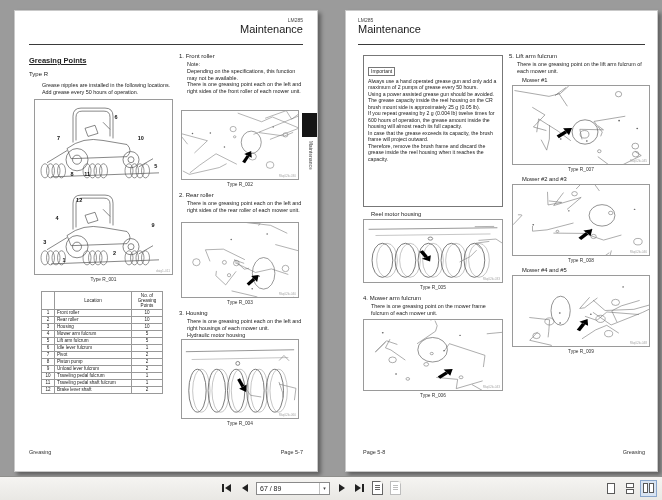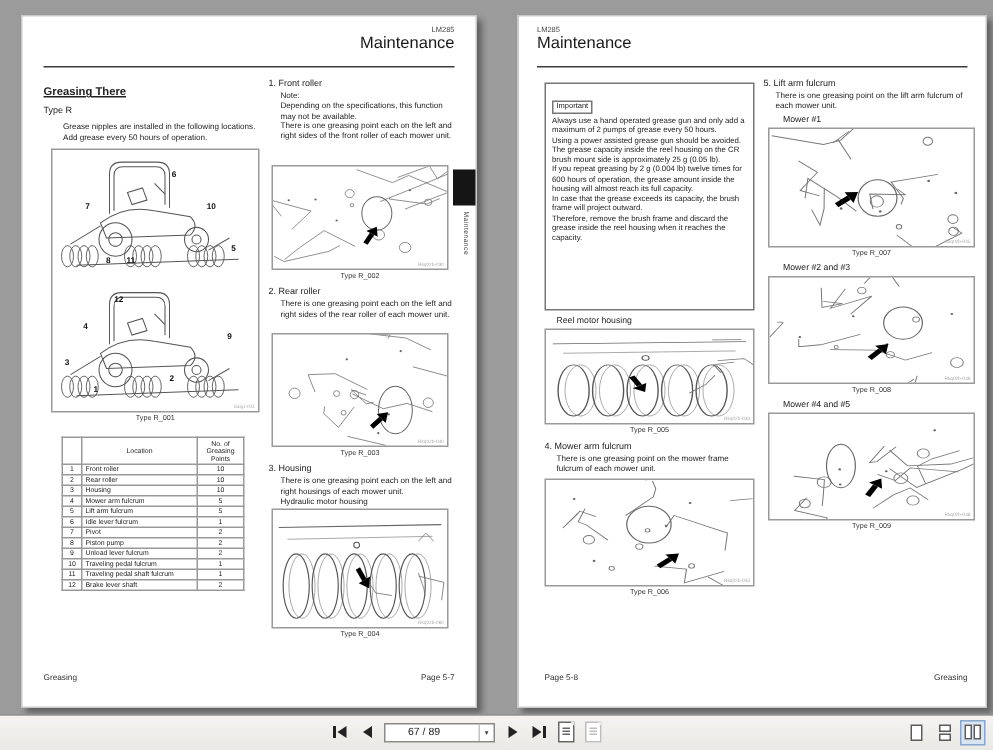--- a/index.html
+++ b/index.html
@@ -37,21 +37,21 @@
   .sublbl{font-size:5.8px;}
   
   #toolbar{position:absolute;left:0;right:0;bottom:0;height:23px;
     background:linear-gradient(#f5f4f2,#e9e8e4);border-top:1px solid #8f8f8c;}
   .tb-group{position:absolute;top:0;height:22px;display:flex;align-items:center;gap:5px;}
   .tb-btn{width:13px;height:14px;display:flex;align-items:center;justify-content:center;gap:1px;cursor:pointer;}
   .tri-l{width:0;height:0;border-top:4px solid transparent;border-bottom:4px solid transparent;border-right:6px solid #222;}
   .tri-r{width:0;height:0;border-top:4px solid transparent;border-bottom:4px solid transparent;border-left:6px solid #222;}
   .vbar{width:2px;height:8px;background:#222;}
   #page-field{width:74px;height:13px;background:#fff;border:1px solid #8a8a8a;
-    display:flex;align-items:center;box-sizing:border-box;padding-left:12px;}
+    display:flex;align-items:center;box-sizing:border-box;}
   #page-field input{flex:1;border:none;outline:none;font-size:7px;padding:0 3px;
     font-family:"Liberation Sans",sans-serif;color:#222;background:transparent;min-width:0;}
   .caret{width:9px;height:100%;border-left:1px solid #c2c2c2;display:flex;align-items:center;
     justify-content:center;font-size:5px;color:#444;cursor:pointer;}
   .doc{width:9px;height:12px;border:1px solid #666;background:#fff;position:relative;}
   .doc:after{content:"";position:absolute;right:-1px;top:-1px;width:0;height:0;
     border-left:3px solid transparent;border-top:3px solid #e9e8e4;}
   .doc .dmark{position:absolute;left:1.5px;top:3px;width:5px;height:1px;background:#666;box-shadow:0 2px 0 #666,0 4px 0 #666;}
   .doc.dis{border-color:#bdbdbd;}
   .doc.dis .dmark{background:#bdbdbd;box-shadow:0 2px 0 #bdbdbd,0 4px 0 #bdbdbd;}
@@ -66,21 +66,21 @@
 <div class="page" id="left-page">
   <div class="abs" style="right:14px;top:6px;text-align:right;">
     <div class="model">LM285</div>
     <div class="mtitle">Maintenance</div>
   </div>
   <div class="hrule" style="left:14px;right:14px;top:33px;"></div>
 
   <div id="side-tab"></div>
   <div id="side-tab-label">Maintenance</div>
 
-  <div class="abs h-underline" style="left:14px;top:45px;">Greasing There</div>
+  <div class="abs h-underline" style="left:14px;top:45px;">Greasing Points</div>
   <div class="abs typelbl" style="left:14px;top:60px;">Type R</div>
   <div class="abs body-txt" style="left:27px;top:71px;width:132px;">
       <div class="pline">Grease nipples are installed in the following locations.</div>
       <div class="pline">Add grease every 50 hours of operation.</div>
     </div>
 
   <div class="fig" style="left:19px;top:88px;width:139px;height:176px;">
     <svg viewBox="0 0 137 172" preserveAspectRatio="none">
         <path d="M38 42 L38 16 Q38 8 46 8 L70 8 Q78 8 78 16 L78 38" fill="none" stroke="#555" stroke-width="0.7"></path>
         <path d="M41 40 L41 17 Q41 11 47 11 L69 11 Q75 11 75 17 L75 36" fill="none" stroke="#555" stroke-width="0.7"></path>

